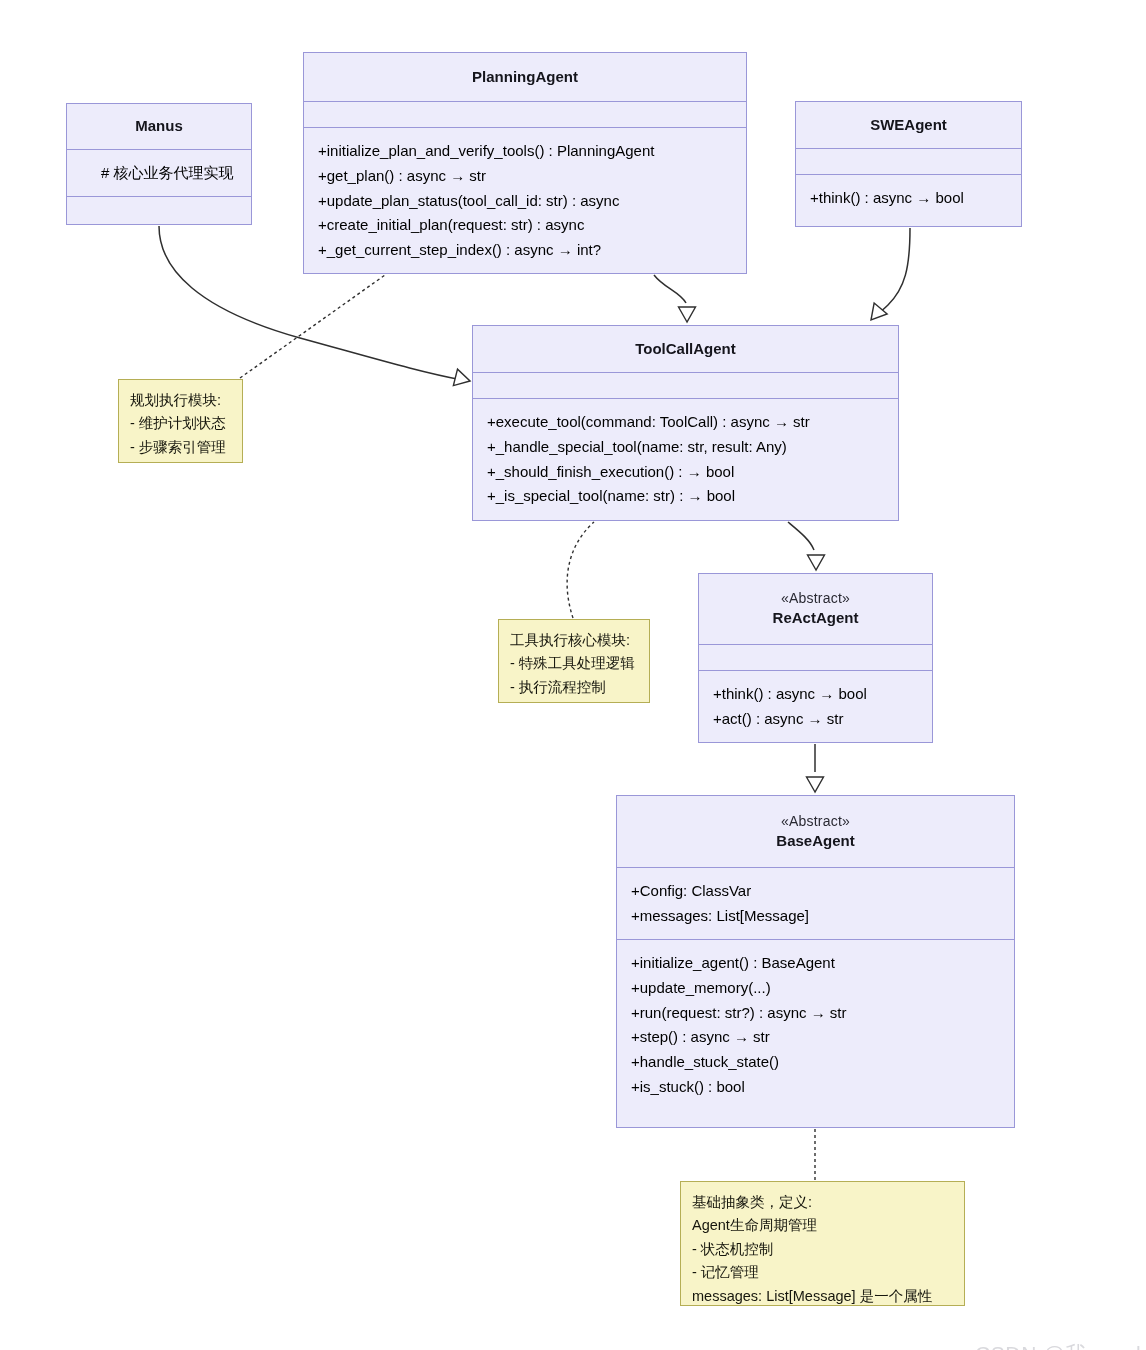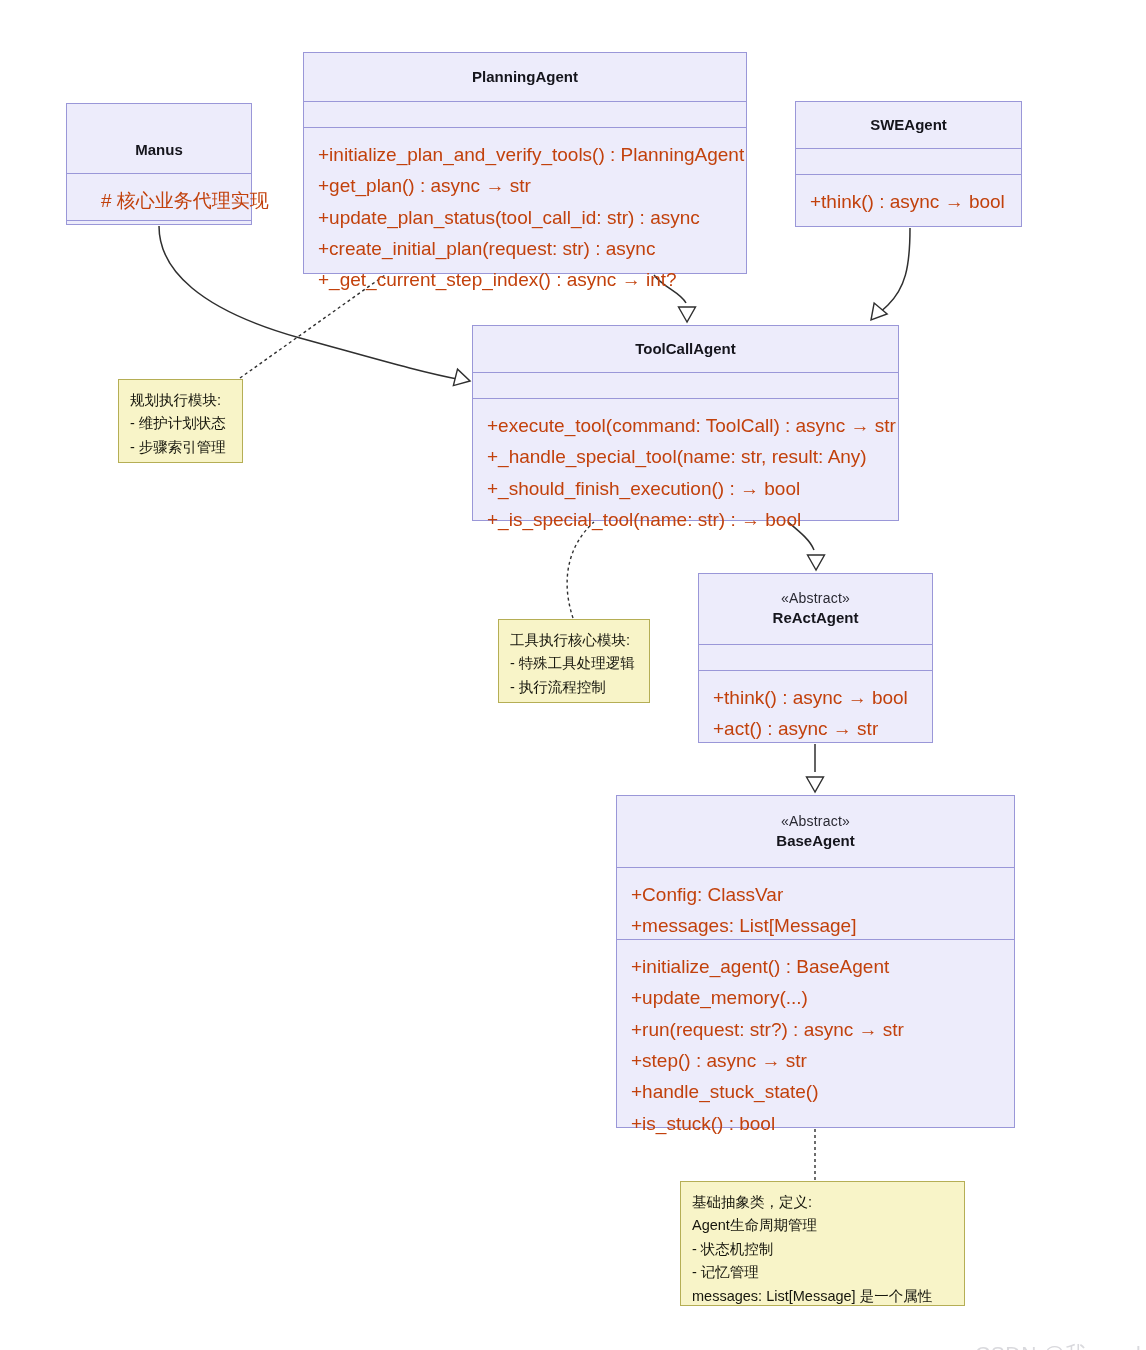--- a/index.html
+++ b/index.html
@@ -56,22 +56,22 @@
     color: #2a2a33;
     letter-spacing: 0.2px;
   }
   .class-name-text {
     display: block;
   }
   .member-list {
     padding: 11px 14px 11px 14px;
   }
   .member-row {
-    font-size: 19px;
-    color: #c2410c;
+    font-size: 15px;
+    color: #000000;
     line-height: 1.65;
     white-space: nowrap;
   }
   .empty-compartment {
     height: 26px;
   }
   .note {
     position: absolute;
     background: #f8f4c8;
     border: 1.5px solid #b5ae55;
@@ -125,21 +125,21 @@
       <g>
         <path d="M 573 618 C 562 585 565 548 594 522" fill="none" stroke="#2f2f2f" stroke-width="1.4" stroke-dasharray="3,3"></path>
       </g>
       <g>
         <path d="M 815 1129 L 815 1180" fill="none" stroke="#2f2f2f" stroke-width="1.4" stroke-dasharray="3,3"></path>
       </g>
     </svg>
 
   <div id="classes-layer">
       <div class="uml-class" style="left: 66px; top: 103px; width: 186px; height: 122px; background: rgb(237, 236, 251); border-color: rgb(154, 151, 216);">
-        <div class="compartment divider class-title" style="border-bottom-color: rgb(154, 151, 216); height: 46px; padding: 0px; display: flex; flex-direction: column; align-items: center; justify-content: center; margin-top: 24px;">
+        <div class="compartment divider class-title" style="border-bottom-color: rgb(154, 151, 216); height: 46px; padding: 0px; display: flex; flex-direction: column; align-items: center; justify-content: center;">
           <span class="class-name-text">Manus</span>
         </div>
         <div class="compartment divider" style="border-bottom-color: rgb(154, 151, 216); height: 47px; padding-left: 20px;">
           <div class="member-list" style="padding: 11px 14px;">
             <div class="member-row"># 核心业务代理实现</div>
           </div>
         </div>
         <div class="compartment"></div>
       </div>
       <div class="uml-class" style="left: 303px; top: 52px; width: 444px; height: 222px; background: rgb(237, 236, 251); border-color: rgb(154, 151, 216);">

